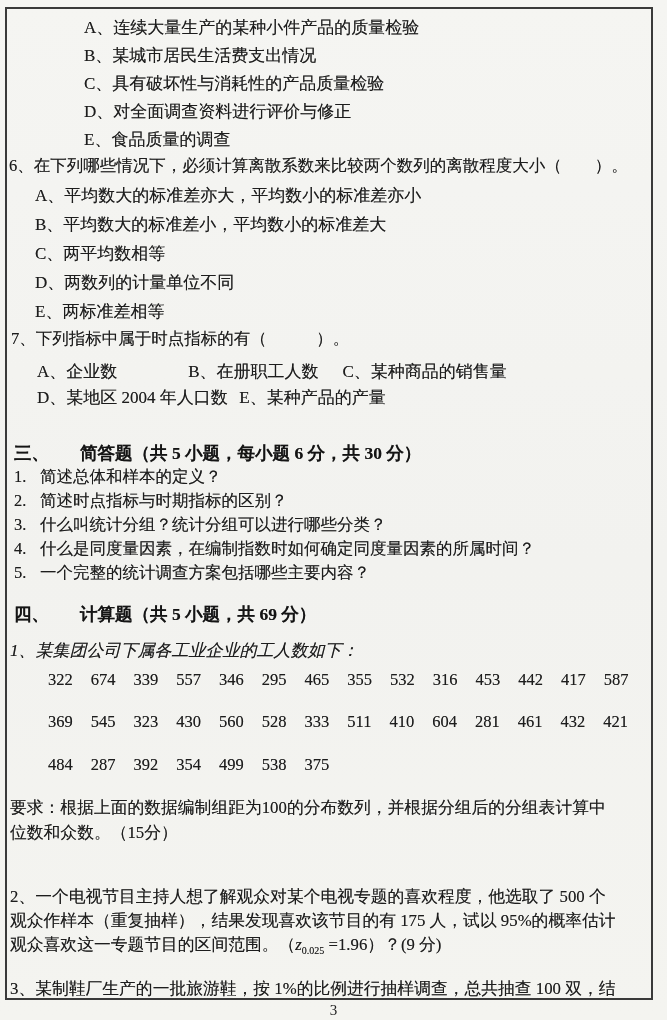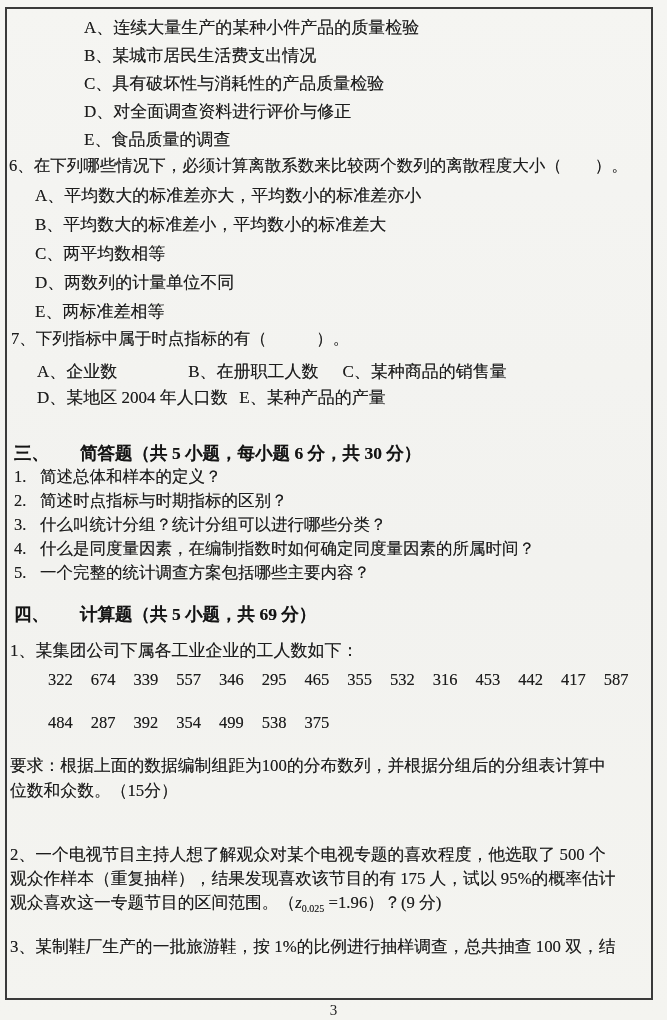--- a/index.html
+++ b/index.html
@@ -77,21 +77,21 @@
   
   .salist { margin-top: 0; }
   .saitem {
     font-size: 16.5px;
     line-height: 24px;
     padding-left: 7px;
     white-space: nowrap;
   }
   .sanum { display: inline-block; width: 26px; }
   
-  .q1stem { margin-top: 14px; font-size: 17px; line-height: 22px; padding-left: 3px; }
+  .q1stem { margin-top: 14px; font-size: 17px; line-height: 22px; padding-left: 3px; font-style: italic; }
   .numrow {
     display: flex;
     gap: 18px;
     padding-left: 41px;
     font-size: 16.5px;
     line-height: 19px;
   }
   .numrow.r1 { margin-top: 8px; }
   .numrow.r2 { margin-top: 23px; }
   .numrow.r3 { margin-top: 24px; }
@@ -191,20 +191,36 @@
         <span class="num">295</span>
         <span class="num">465</span>
         <span class="num">355</span>
         <span class="num">532</span>
         <span class="num">316</span>
         <span class="num">453</span>
         <span class="num">442</span>
         <span class="num">417</span>
         <span class="num">587</span>
       </div>
+    <div class="numrow r2">
+        <span class="num">369</span>
+        <span class="num">545</span>
+        <span class="num">323</span>
+        <span class="num">430</span>
+        <span class="num">560</span>
+        <span class="num">528</span>
+        <span class="num">333</span>
+        <span class="num">511</span>
+        <span class="num">410</span>
+        <span class="num">604</span>
+        <span class="num">281</span>
+        <span class="num">461</span>
+        <span class="num">432</span>
+        <span class="num">421</span>
+      </div>
     <div class="numrow r3">
         <span class="num">484</span>
         <span class="num">287</span>
         <span class="num">392</span>
         <span class="num">354</span>
         <span class="num">499</span>
         <span class="num">538</span>
         <span class="num">375</span>
       </div>
 

